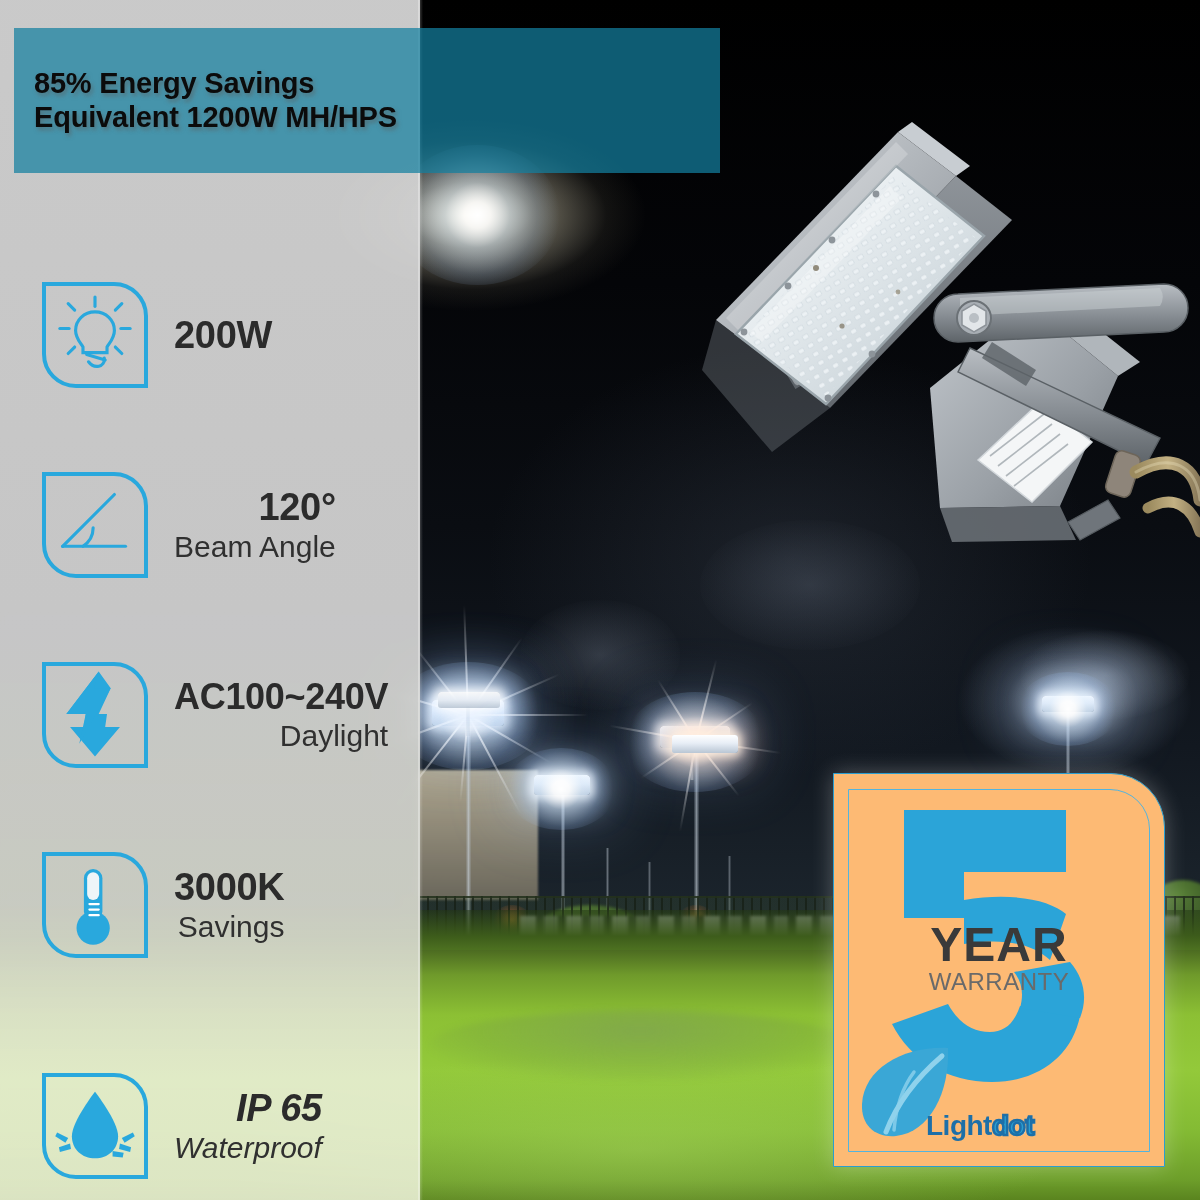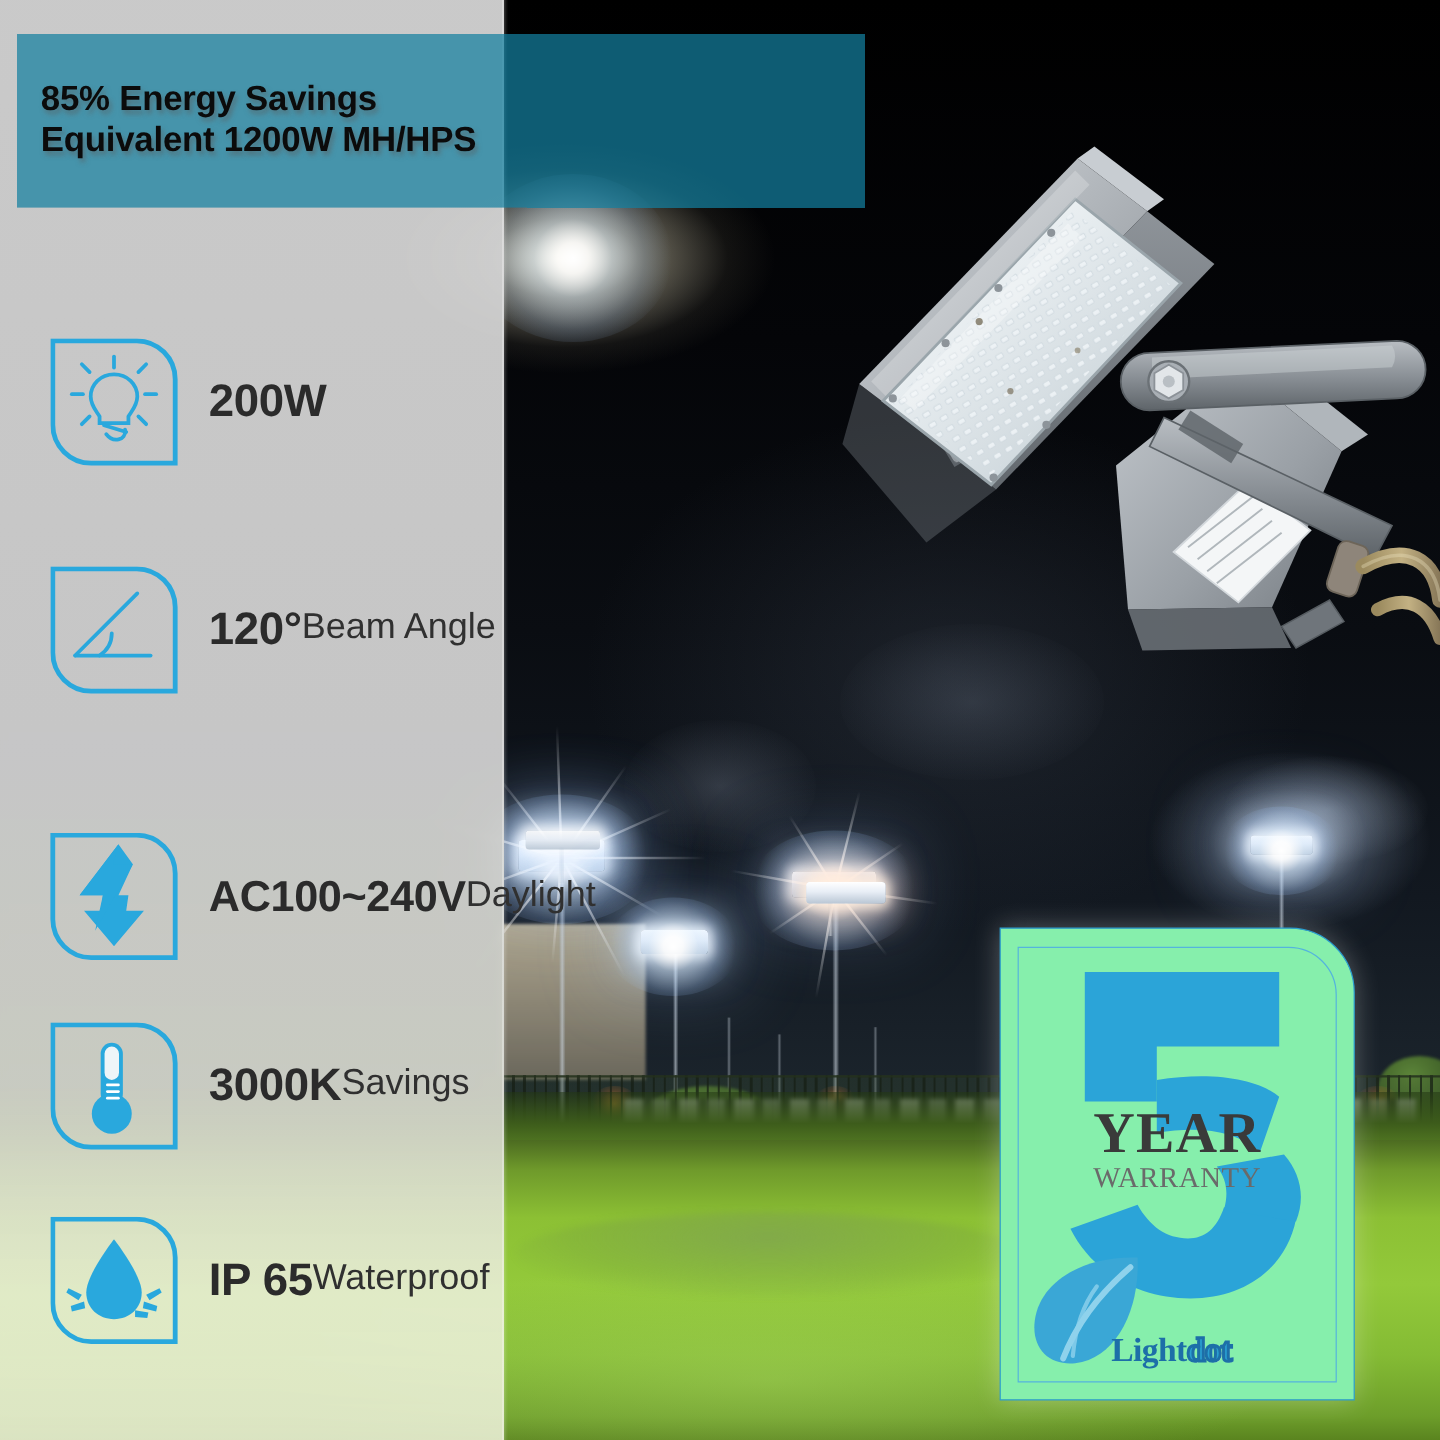--- a/index.html
+++ b/index.html
@@ -135,39 +135,38 @@
     display:flex; align-items:center; gap:26px;
   }
   .icon-frame {
     width:106px; height:106px; flex:none; position:relative;
     border:4px solid #29a8dd;
     border-radius:0 34px 0 34px;
     background:transparent;
   }
   .icon-frame svg { position:absolute; left:0; top:0; width:100%; height:100%; }
 
-  .ftext { display:flex; flex-direction:row; justify-content:center; }
+  .ftext { display:flex; flex-direction:column; justify-content:center;text-align:right; }
   .fvalue {
     font-size:38px; font-weight:bold; color:#2b2b2b;
     line-height:1.12; white-space:nowrap; letter-spacing:-.3px;
   }
   .fvalue.sm { font-size:36px; }
   .flabel {
     font-size:30px; font-weight:normal; color:#303030;
     line-height:1.18; white-space:nowrap; margin-top:1px;
   }
 
   
   .badge {
-    position:absolute; left:833px; top:773px; width:296px; height:394px;
-    background:#86efac;
+    position:absolute; left:833px; top:773px; width:332px; height:394px;
+    background:#fdba74;
     border:1.5px solid #2a9ed0;
     border-radius:0 54px 0 0;
     box-shadow:0 0 22px rgba(255,255,255,.28);
-    font-family:Liberation Serif, serif;
   }
   .badge-inner {
     position:absolute; left:14px; top:15px; right:14px; bottom:14px;
     border:1.2px solid #54b4dd;
     border-radius:0 40px 0 0;
   }
   .badge-art { position:absolute; inset:0; }
   .badge-five { position:absolute; left:18px; top:18px; width:262px; height:330px; }
   .badge-year {
     position:absolute; left:0; right:0; top:147px;
@@ -438,21 +437,21 @@
             <path d="M40,76 A24,24 0 0 0 51,56"></path>
           </g>
         </svg>
       </div>
       <div class="ftext">
         <div class="fvalue">120°</div>
         <div class="flabel">Beam Angle</div>
       </div>
     </div>
 
-    <div class="feature" style="top:694px;">
+    <div class="feature" style="top:662px;">
       <div class="icon-frame">
         <svg viewBox="0 0 106 106" aria-hidden="true">
           <path d="M58,8 L24,54 L44,54 L34,70 L53,98 L72,64 L52,64 L68,38 L48,38 L62,8 Z" fill="#29a8dd" opacity="0"></path>
           <path d="M57,6 L22,52 L43,52 L41,66 L26,66 L53,98 L80,66 L64,66 L66,52 L57,52 L70,24 Z" fill="#29a8dd"></path>
           <path d="M57,6 L22,52 L43,52 L36,84 L70,24 L52,24 Z" fill="#29a8dd"></path>
         </svg>
       </div>
       <div class="ftext">
         <div class="fvalue sm">AC100~240V</div>
         <div class="flabel">Daylight</div>
@@ -473,21 +472,21 @@
             </g>
           </g>
         </svg>
       </div>
       <div class="ftext">
         <div class="fvalue">3000K</div>
         <div class="flabel">Savings</div>
       </div>
     </div>
 
-    <div class="feature" style="top:1014px;">
+    <div class="feature" style="top:1073px;font-style:italic;">
       <div class="icon-frame">
         <svg viewBox="0 0 106 106" aria-hidden="true">
           <path d="M53,16 C53,16 28,48 28,64 C28,78 39,88 53,88 C67,88 78,78 78,64 C78,48 53,16 53,16 Z" fill="#29a8dd"></path>
           <g fill="#29a8dd">
             <polygon points="12,60 24,66 21,71 10,64"></polygon>
             <polygon points="14,76 26,72 27,78 15,81"></polygon>
             <polygon points="94,60 82,66 85,71 96,64"></polygon>
             <polygon points="92,76 80,72 79,78 91,81"></polygon>
             <polygon points="84,82 72,80 72,86 83,87"></polygon>
           </g>

